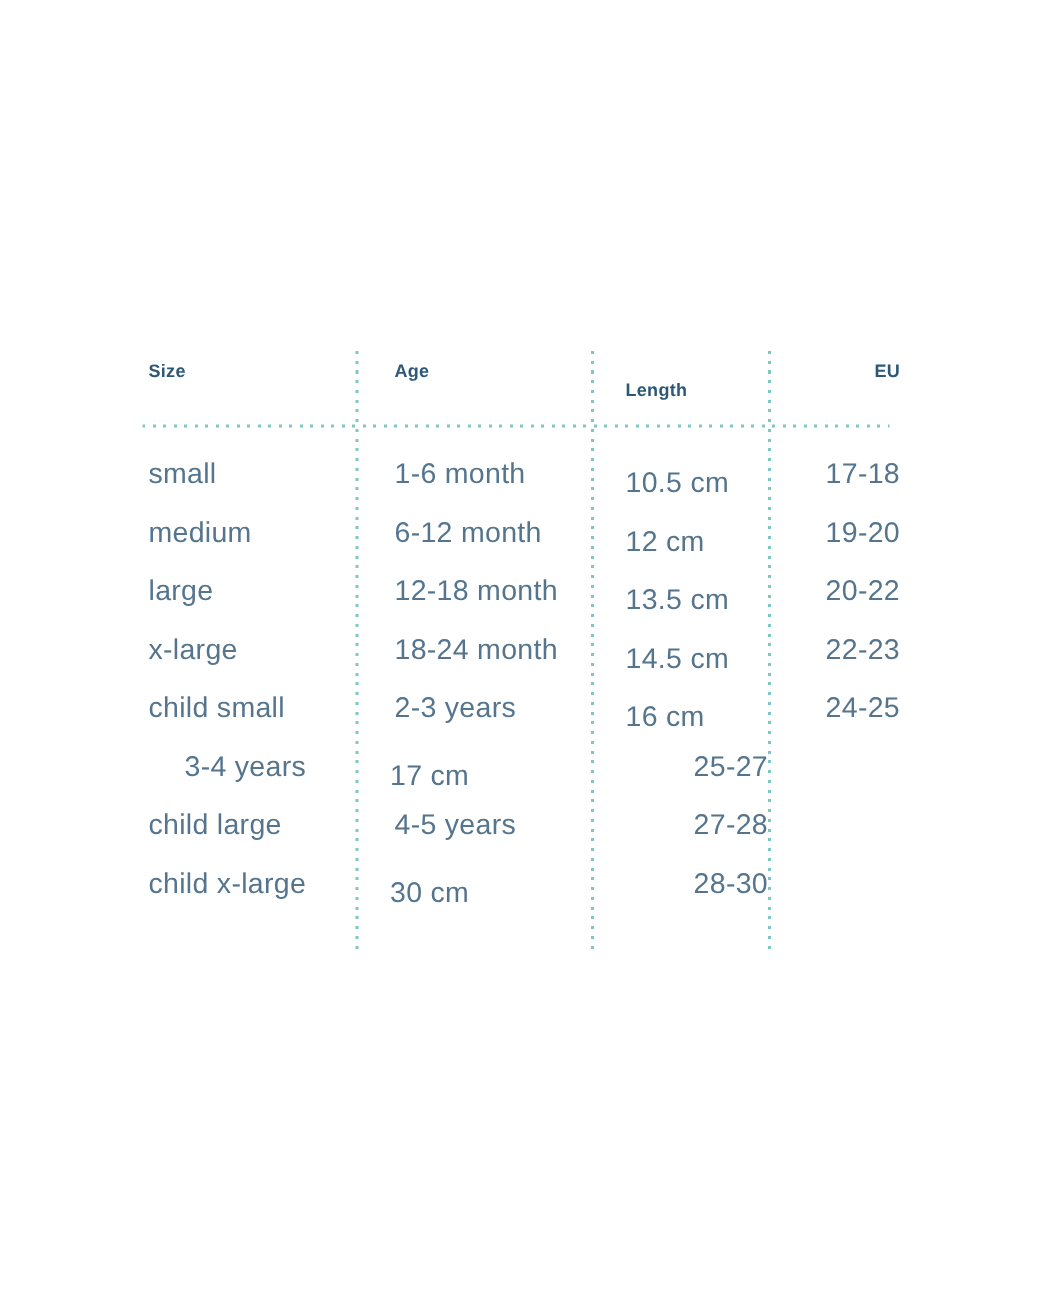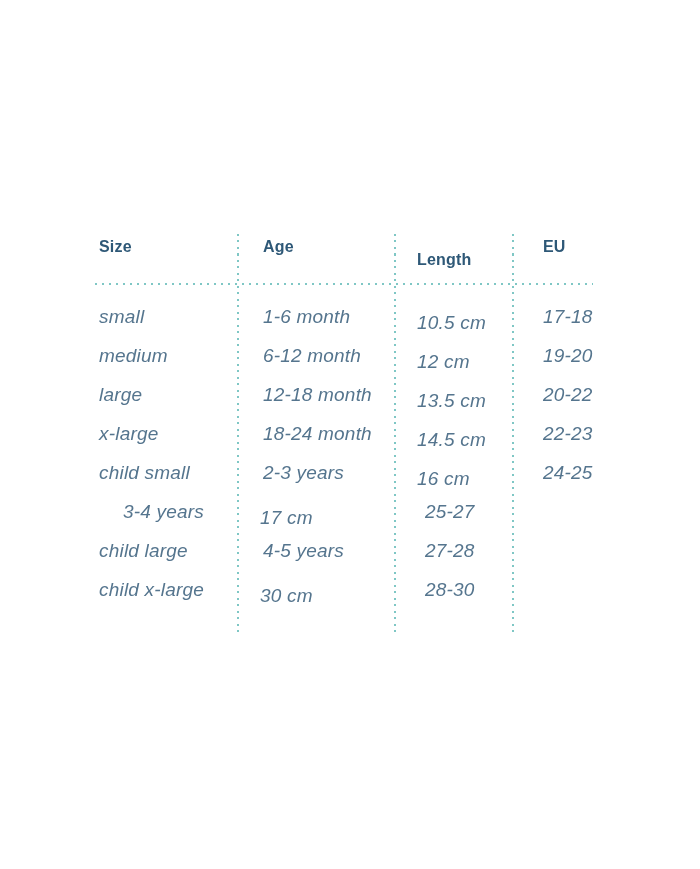--- a/index.html
+++ b/index.html
@@ -48,41 +48,40 @@
       transparent 2px, transparent 7px);
   }
   .header-row, .data-row {
     display: grid;
     grid-template-columns: 140px 157px 118px 88px;
   }
   .header-row {
     height: 49px;
     padding-top: 1px;
     box-sizing: border-box;
-    font-size: 16px;
+    font-size: 12px;
     font-weight: bold;
     letter-spacing: 0.2px;
     line-height: 24px;
     color: var(--header-color);
   }
   .table-body {
     padding-top: 14px;
-    font-style: italic;
   }
   .data-row {
     height: 39px;
     align-items: center;
     font-size: 19px;
     letter-spacing: 0.2px;
     color: var(--body-color);
   }
   .c1 { padding-left: 2px; }
   .c2 { padding-left: 26px; }
   .c3 { padding-left: 23px; margin-top: 13px; }
-  .c4 { padding-left: 31px; }
+  .c4 { padding-left: 31px; text-align: right; }
   .cell { white-space: nowrap; }
 </style>
 </head>
 <body style="background: rgb(255, 255, 255);">
 
 <div class="size-chart">
 
   <div class="v-divider v1"></div>
   <div class="v-divider v2"></div>
   <div class="v-divider v3"></div>

